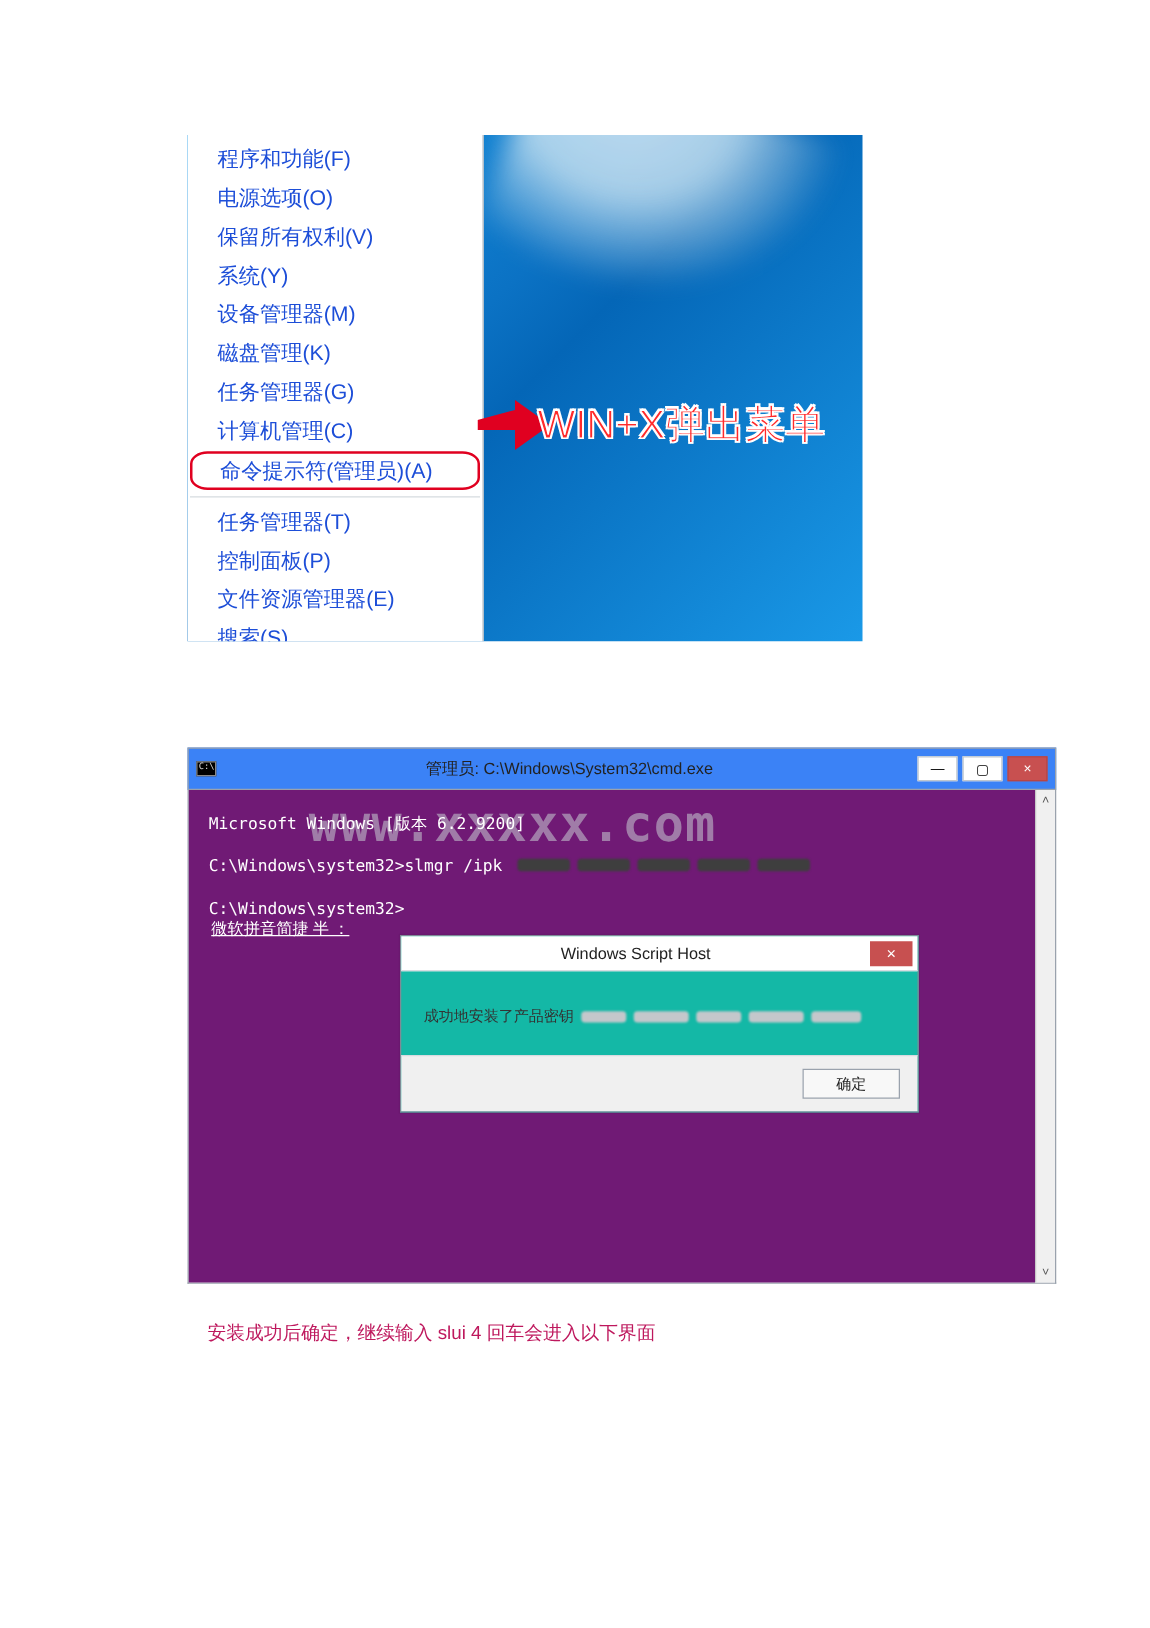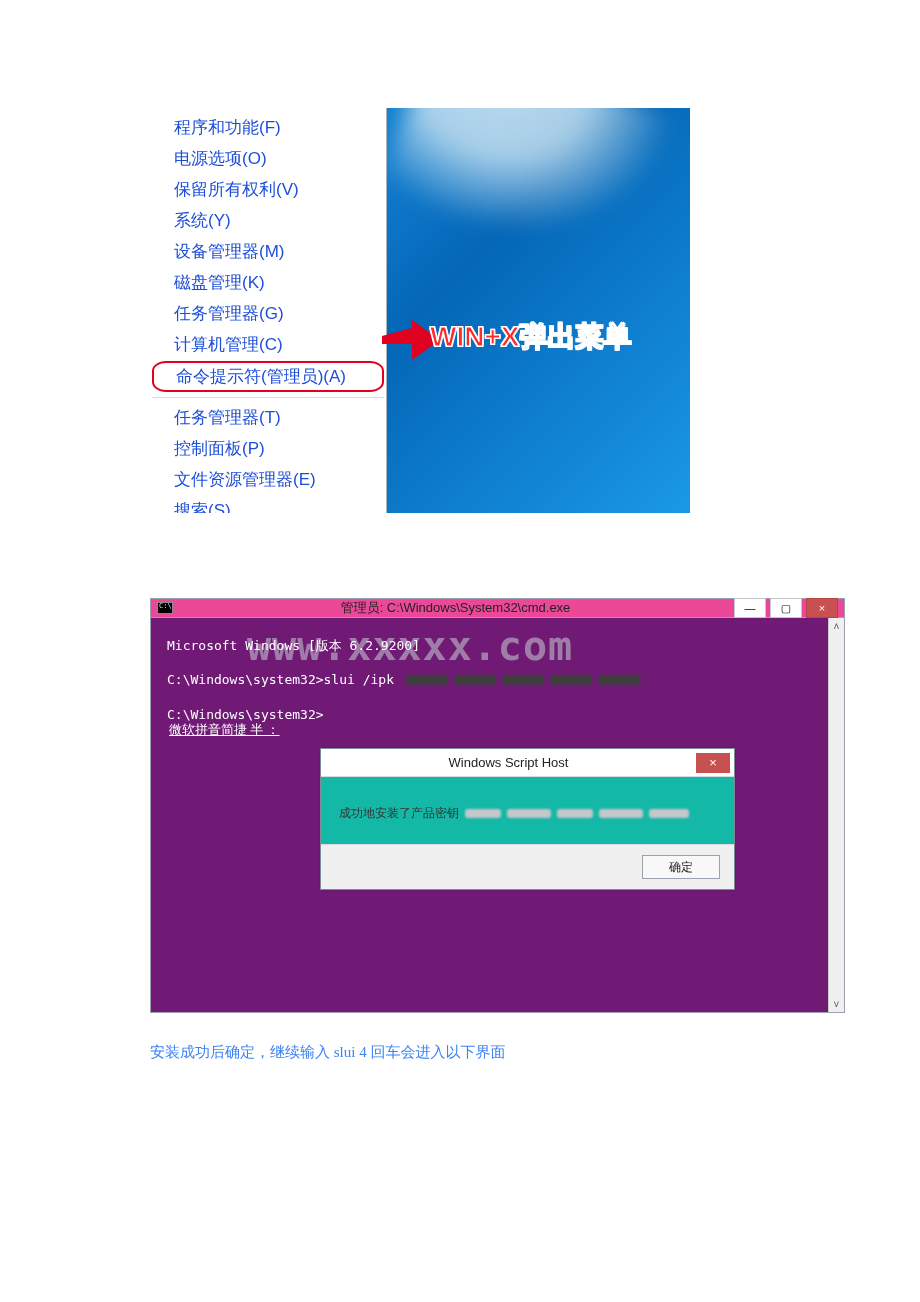--- a/index.html
+++ b/index.html
@@ -53,37 +53,37 @@
     margin: 1px 2px;
     position: relative;
   }
   .arrow-red {
     position: absolute;
     fill: #e00020;
   }
   .callout-red {
     position: absolute;
     color: #ff2a2a;
-    font-size: 28px;
-    font-weight: 700;
+    font-size: 32px;
+    font-weight: 400;
     -webkit-text-stroke: 1px #ffffff;
     text-shadow:
       -1px -1px 0 #fff, 1px -1px 0 #fff,
       -1px  1px 0 #fff, 1px  1px 0 #fff;
   }
 
   
   .shot2 {
     margin-top: 85px;
     width: 695px;
     position: relative;
   }
   .cmd-titlebar {
-    height: 20px;
-    background: #ec4899;
+    height: 34px;
+    background: #3b82f6;
     border: 1px solid #9aa2ad;
     display: flex;
     align-items: center;
     padding: 0 6px;
     position: relative;
   }
   .cmd-icon {
     width: 16px; height: 12px;
     background: #000;
     border: 1px solid #888;
@@ -250,22 +250,23 @@
     letter-spacing: 1px;
     pointer-events: none;
     z-index: 0;
   }
   .cmd-body > * { position: relative; z-index: 1; }
 
   
   .caption {
     margin-top: 30px;
     font-size: 15px;
-    color: #3b82f6;
-    font-family: Liberation Serif, serif;
+    color: #be185d;
+    font-family: Liberation Sans, sans-serif;
+    margin-left: 16px;
   }
 
 </style>
 </head>
 <body>
 
 <div class="page">
 
   <div class="shot1">
     <div class="flower"></div>
@@ -311,21 +312,21 @@
         <div class="win-btn">▢</div>
         <div class="win-btn close">×</div>
       </div>
     </div>
     <div class="cmd-body-wrap">
       <div class="cmd-body">
         <div class="watermark">www.xxxxx.com</div>
         <div>Microsoft Windows [版本 6.2.9200]</div>
         <div style="height:17px"></div>
         <div>
-          <span>C:\Windows\system32&gt;</span><span>slui /ipk</span>
+          <span>C:\Windows\system32&gt;</span><span>slmgr /ipk</span>
           <span class="cmd-blur">
             <span style="width:42px"></span><span style="width:42px"></span><span style="width:42px"></span><span style="width:42px"></span><span style="width:42px"></span>
           </span>
         </div>
         <div style="height:17px"></div>
         <div>C:\Windows\system32&gt;</div>
 
         <div class="ime-bar">
           <span class="ime-underline">微软拼音简捷 半 ：</span>
         </div>

